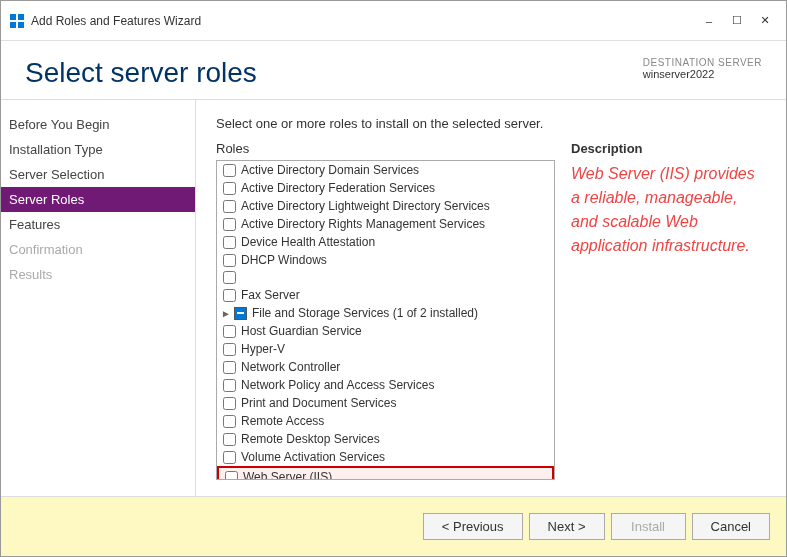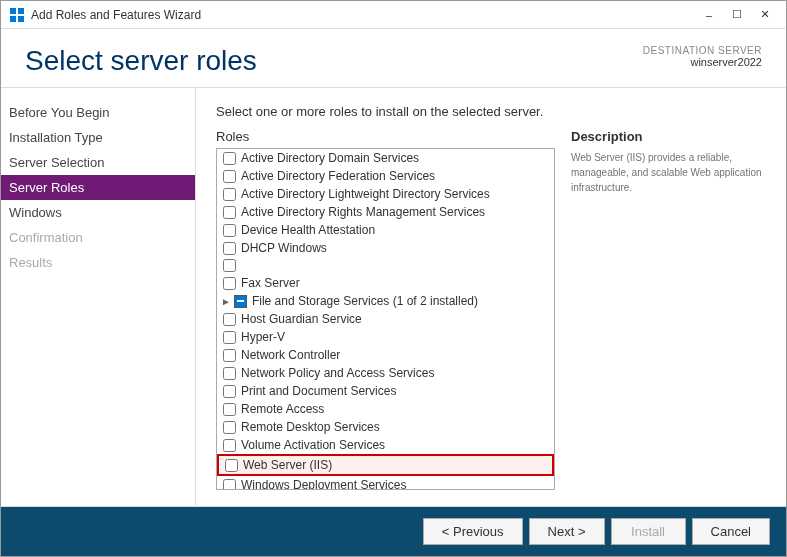--- a/index.html
+++ b/index.html
@@ -18,21 +18,21 @@
       display: flex;
       flex-direction: column;
       border: 1px solid #999;
     }
     .title-bar {
       background: #fff;
       display: flex;
       align-items: center;
       padding: 6px 8px;
       border-bottom: 1px solid #e0e0e0;
-      height: 28px;
+      height: 40px;
     }
     .title-bar-icon {
       width: 16px;
       height: 16px;
       margin-right: 6px;
     }
     .title-bar-text {
       font-size: 12px;
       color: #333;
       flex: 1;
@@ -62,21 +62,20 @@
       display: flex;
       align-items: flex-start;
       justify-content: space-between;
     }
     .page-title {
       font-size: 28px;
       font-weight: 300;
       color: #003366;
     }
     .destination-server {
-      text-align: right;
       font-size: 10px;
       color: #666;
       margin-left: 35px;
     }
     .destination-server .server-name {
       font-size: 11px;
       color: #333;
     }
 
     .body-area {
@@ -197,35 +196,36 @@
       width: 195px;
       flex-shrink: 0;
     }
     .description-label {
       font-size: 13px;
       font-weight: 600;
       color: #333;
       margin-bottom: 6px;
     }
     .description-text {
-      font-size: 10px;
-      color: #737373;
+      font-size: 16px;
+      color: #ef4444;
       line-height: 1.5;
+      font-style: italic;
     }
 
     
     .footer {
-      background: #0c4a6e;
+      background: #fef9c3;
       border-top: 1px solid #ddd;
       padding: 10px 16px;
       display: flex;
       justify-content: flex-end;
       align-items: center;
       gap: 6px;
-      height: 50px;
+      height: 60px;
     }
     .footer-btn {
       padding: 5px 18px;
       font-size: 13px;
       border: 1px solid #aaa;
       background: #f5f5f5;
       cursor: pointer;
       color: #333;
       min-width: 75px;
     }
@@ -269,21 +269,21 @@
     </div>
   </div>
 
   <div class="body-area">
 
     <div class="sidebar">
       <div class="sidebar-item">Before You Begin</div>
       <div class="sidebar-item">Installation Type</div>
       <div class="sidebar-item">Server Selection</div>
       <div class="sidebar-item active">Server Roles</div>
-      <div class="sidebar-item">Windows</div>
+      <div class="sidebar-item">Features</div>
       <div class="sidebar-item disabled">Confirmation</div>
       <div class="sidebar-item disabled">Results</div>
     </div>
 
     <div class="content">
       <div class="content-instruction">Select one or more roles to install on the selected server.</div>
       <div class="content-body">
 
         <div class="roles-panel">
           <div class="roles-label">Roles</div>

